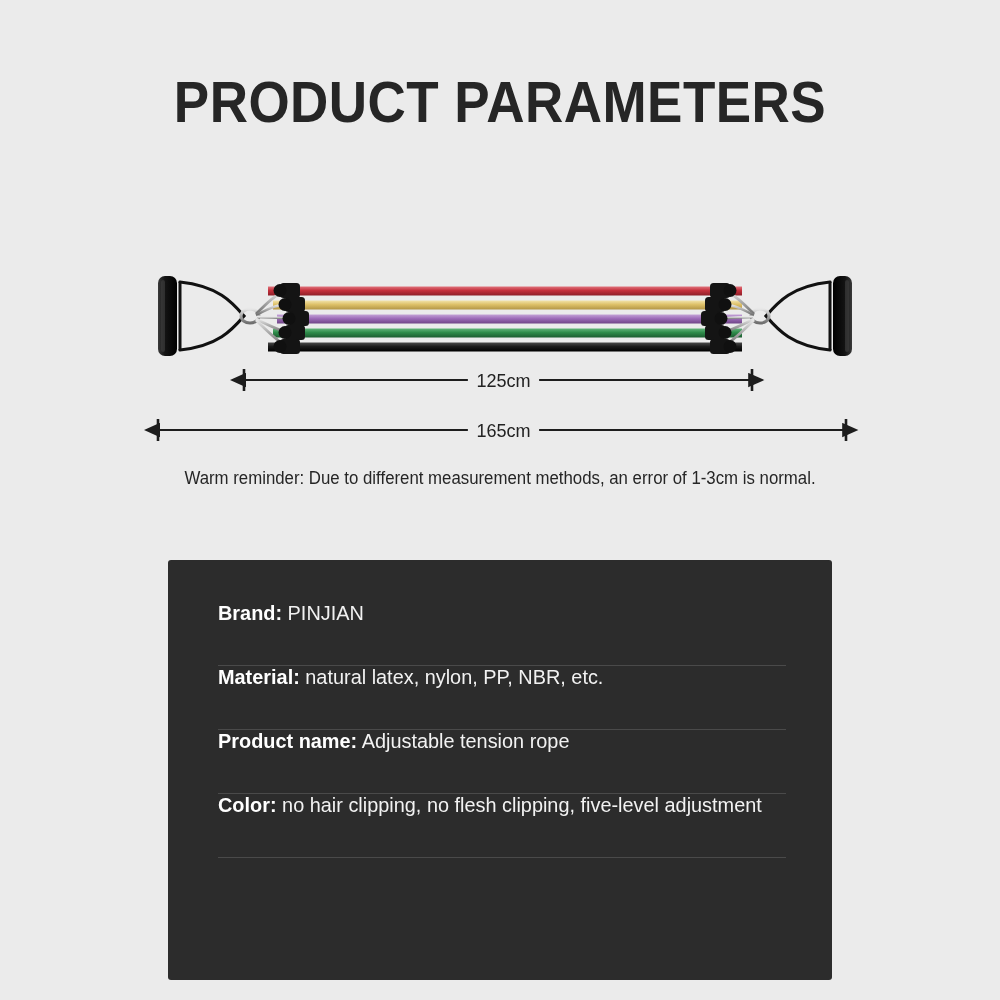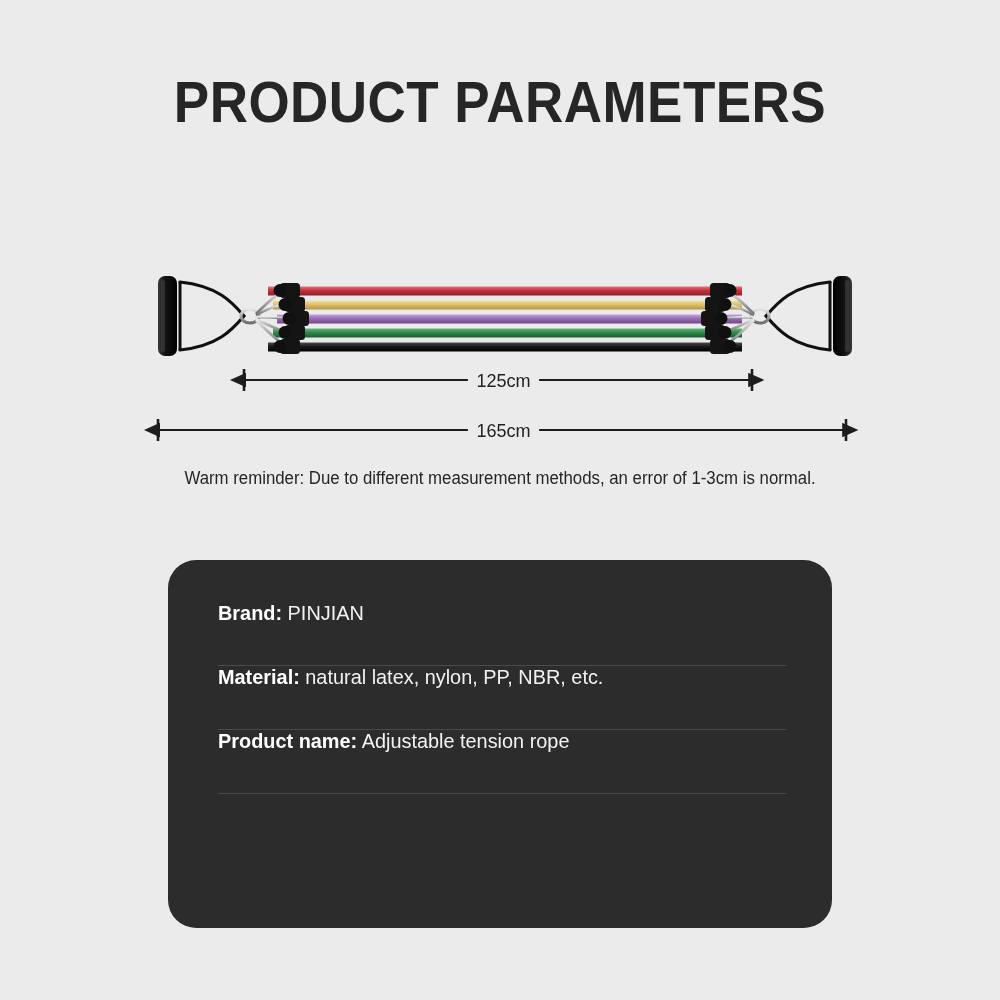--- a/index.html
+++ b/index.html
@@ -76,23 +76,23 @@
     transform: scaleX(0.96);
     transform-origin: center top;
   }
 
   
   .spec-panel {
     position: absolute;
     left: 168px;
     top: 560px;
     width: 664px;
-    height: 368px;
+    height: 420px;
     background: #2c2c2c;
-    border-radius: 28px;
+    border-radius: 3px;
     box-sizing: border-box;
     padding: 42px 46px 0 50px;
   }
   .spec-row {
     height: 64px;
     display: flex;
     align-items: flex-start;
     border-bottom: 1px solid #4a4a4a;
     box-sizing: border-box;
   }
@@ -265,14 +265,19 @@
     </div>
   </div>
 
   <div class="spec-row">
     <div class="spec-text">
       <span class="spec-label">Product name:</span><span class="spec-value"> Adjustable tension rope</span>
     </div>
   </div>
 
 
+  <div class="spec-row">
+    <div class="spec-text">
+      <span class="spec-label">Color:</span><span class="spec-value"> no hair clipping, no flesh clipping, five-level adjustment</span>
+    </div>
+  </div>
 
 </div>
 
 </body></html>

